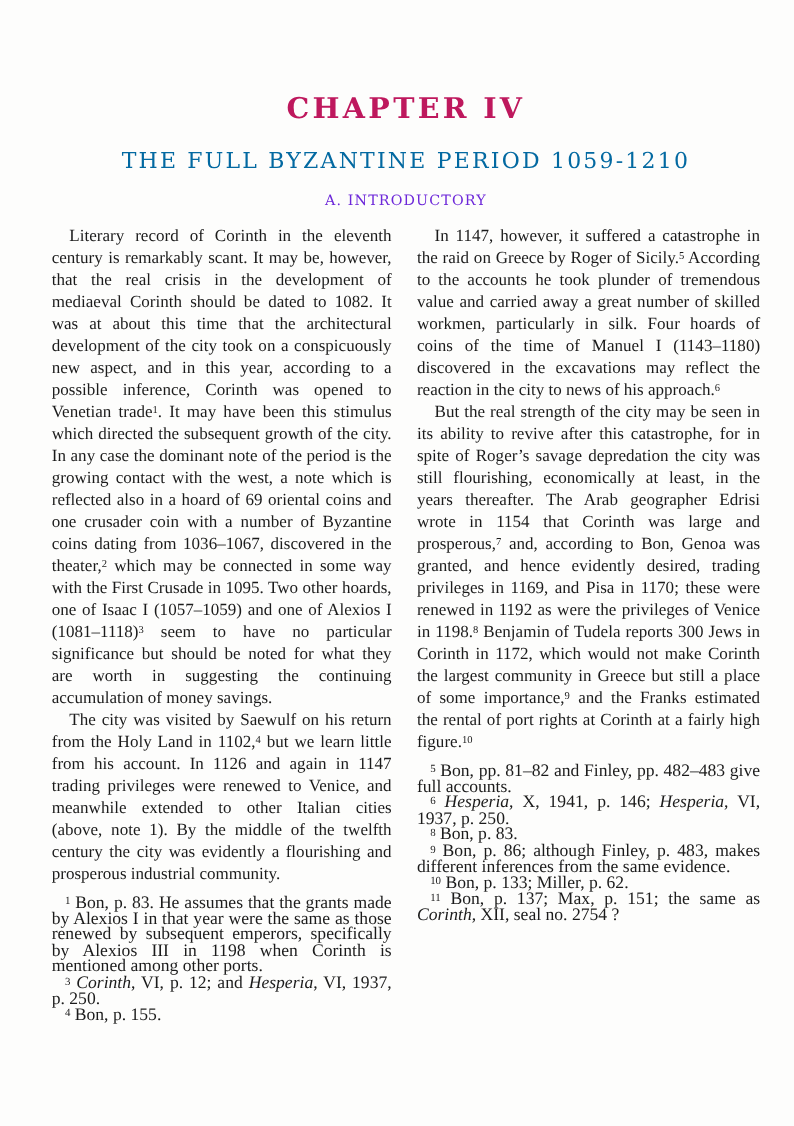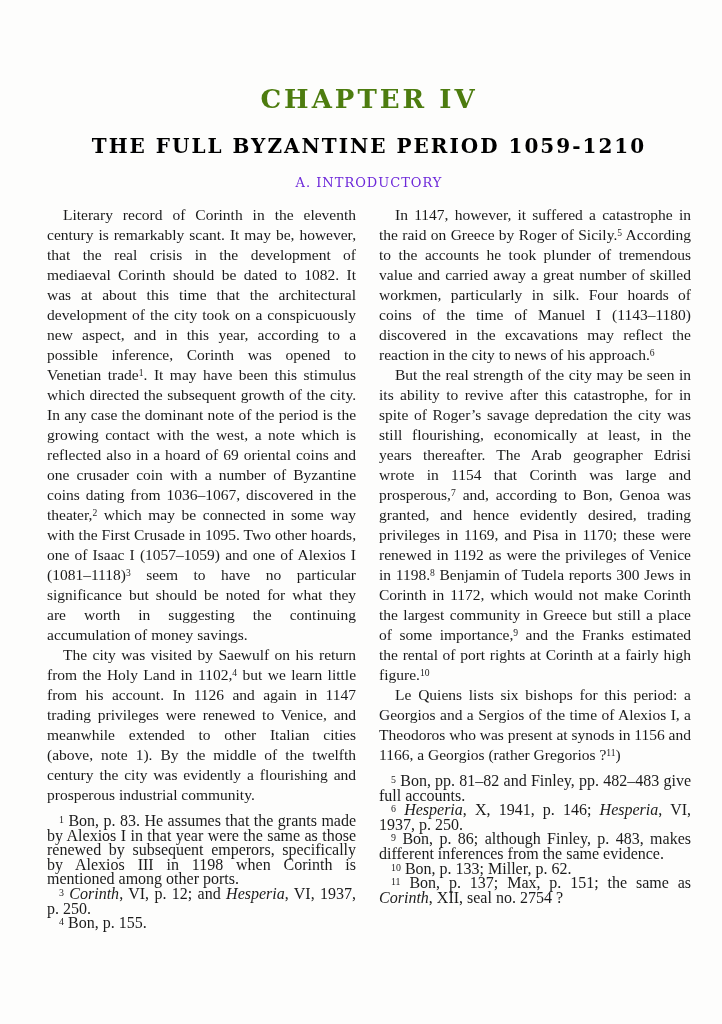--- a/index.html
+++ b/index.html
@@ -15,30 +15,30 @@
     width: 722px; height: 1024px;
     padding: 84px 31px 0 47px;
   }
   .chapter-heading {
     margin: 0 0 20px 0;
     text-align: center;
     font-family: "DejaVu Serif", serif;
     font-size: 26px;
     font-weight: 700;
     letter-spacing: 3px;
-    color: #4d7c0f;
+    color: #be185d;
   }
   .chapter-title {
     margin: 0 0 17px 0;
     text-align: center;
     font-family: "DejaVu Serif", serif;
     font-size: 20px;
-    font-weight: 700;
+    font-weight: 400;
     letter-spacing: 2px;
-    color: #000000;
+    color: #0369a1;
   }
   .section-heading {
     margin: 0 0 15px 0;
     text-align: center;
     font-family: "DejaVu Serif", serif;
     font-size: 13px;
     font-weight: 400;
     letter-spacing: 1px;
     color: #6d28d9;
   }
@@ -92,24 +92,24 @@
       <div class="footnotes">
         <p class="footnote"><sup>1</sup> Bon, p. 83. He assumes that the grants made by Alexios I in that year were the same as those renewed by subsequent emperors, specifically by Alexios III in 1198 when Corinth is mentioned among other ports.</p>
         <p class="footnote"><sup>3</sup> <i>Corinth</i>, VI, p. 12; and <i>Hesperia</i>, VI, 1937, p. 250.</p>
         <p class="footnote"><sup>4</sup> Bon, p. 155.</p>
       </div>
     </div>
 
     <div class="column right">
       <p class="para">In 1147, however, it suffered a catastrophe in the raid on Greece by Roger of Sicily.<sup>5</sup> According to the accounts he took plunder of tremendous value and carried away a great number of skilled workmen, particularly in silk. Four hoards of coins of the time of Manuel I (1143–1180) discovered in the excavations may reflect the reaction in the city to news of his approach.<sup>6</sup></p>
       <p class="para">But the real strength of the city may be seen in its ability to revive after this catastrophe, for in spite of Roger’s savage depredation the city was still flourishing, economically at least, in the years thereafter. The Arab geographer Edrisi wrote in 1154 that Corinth was large and prosperous,<sup>7</sup> and, according to Bon, Genoa was granted, and hence evidently desired, trading privileges in 1169, and Pisa in 1170; these were renewed in 1192 as were the privileges of Venice in 1198.<sup>8</sup> Benjamin of Tudela reports 300 Jews in Corinth in 1172, which would not make Corinth the largest community in Greece but still a place of some importance,<sup>9</sup> and the Franks estimated the rental of port rights at Corinth at a fairly high figure.<sup>10</sup></p>
-      <p class="para">Le Quiens lists six bishops for this period: a Georgios and a Sergios of the time of Alexios I, a Theodoros who was present at synods in 1156 and 1166, a Georgios (rather Gregorios ?<sup>11</sup>)</p>
       <div class="footnotes">
         <p class="footnote"><sup>5</sup> Bon, pp. 81–82 and Finley, pp. 482–483 give full accounts.</p>
         <p class="footnote"><sup>6</sup> <i>Hesperia</i>, X, 1941, p. 146; <i>Hesperia</i>, VI, 1937, p. 250.</p>
+        <p class="footnote"><sup>8</sup> Bon, p. 83.</p>
         <p class="footnote"><sup>9</sup> Bon, p. 86; although Finley, p. 483, makes different inferences from the same evidence.</p>
         <p class="footnote"><sup>10</sup> Bon, p. 133; Miller, p. 62.</p>
         <p class="footnote"><sup>11</sup> Bon, p. 137; Max, p. 151; the same as <i>Corinth</i>, XII, seal no. 2754 ?</p>
       </div>
     </div>
 
   </div>
 </div>
 
 </body></html>

